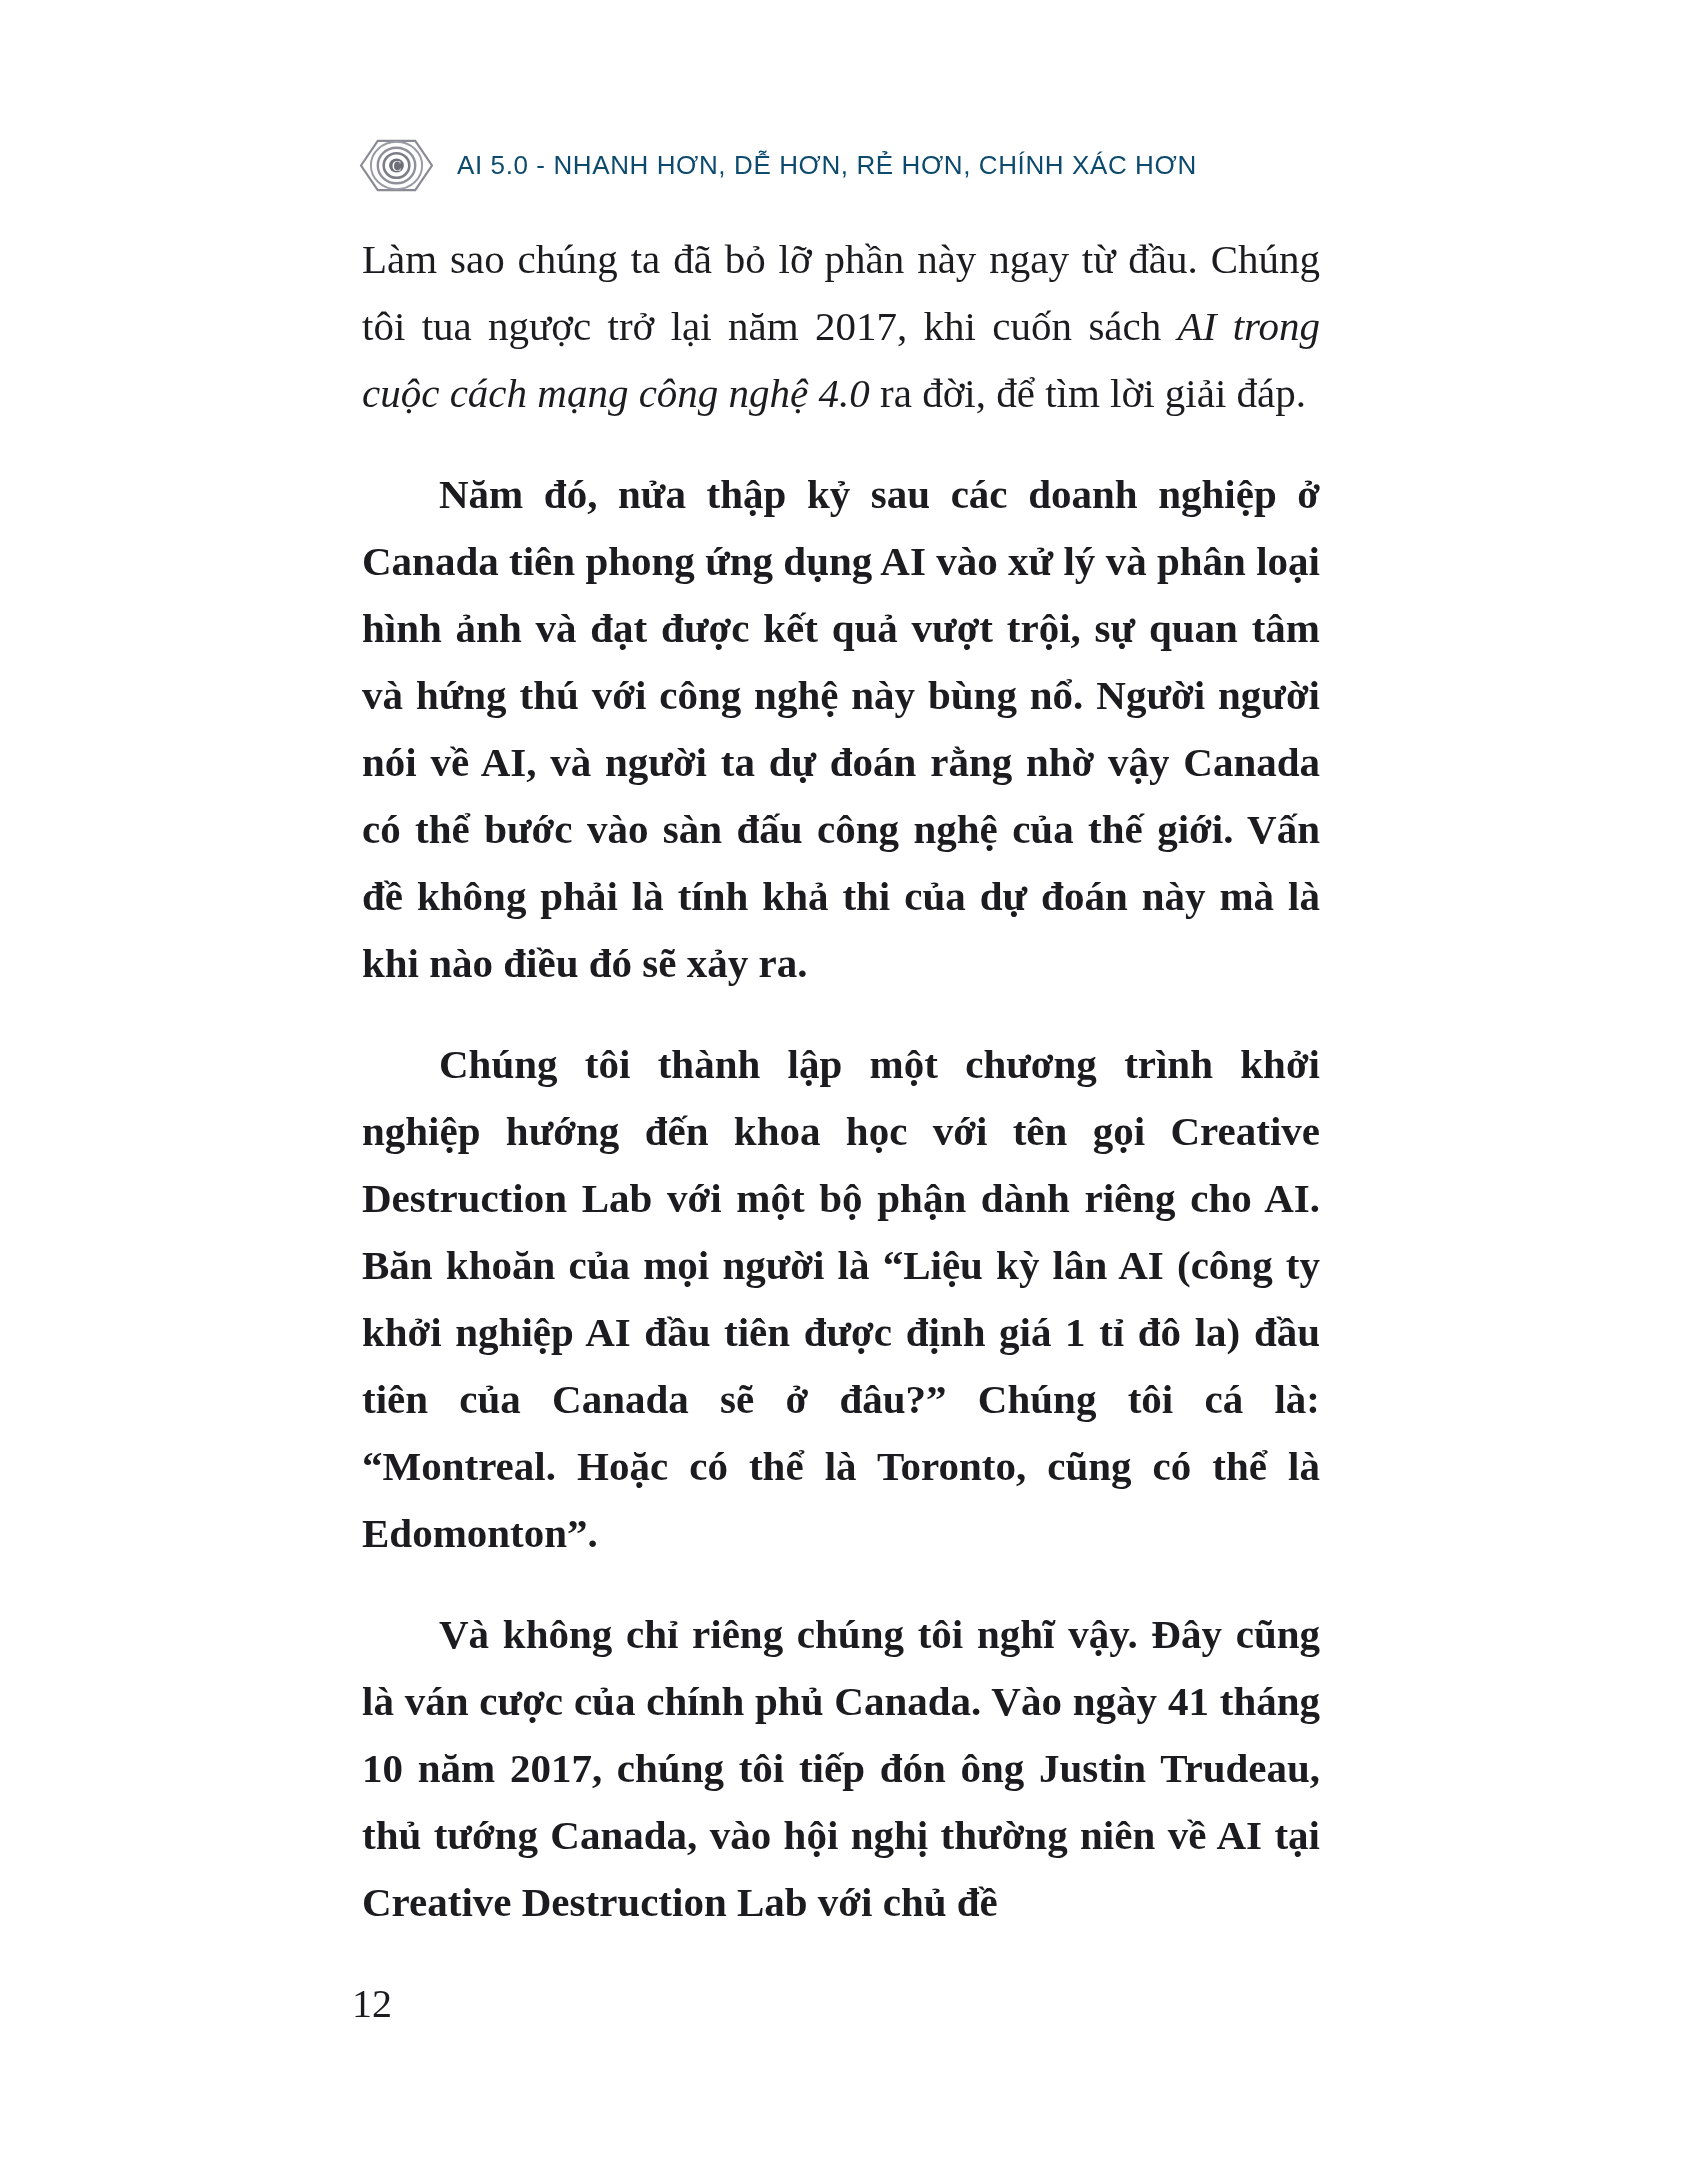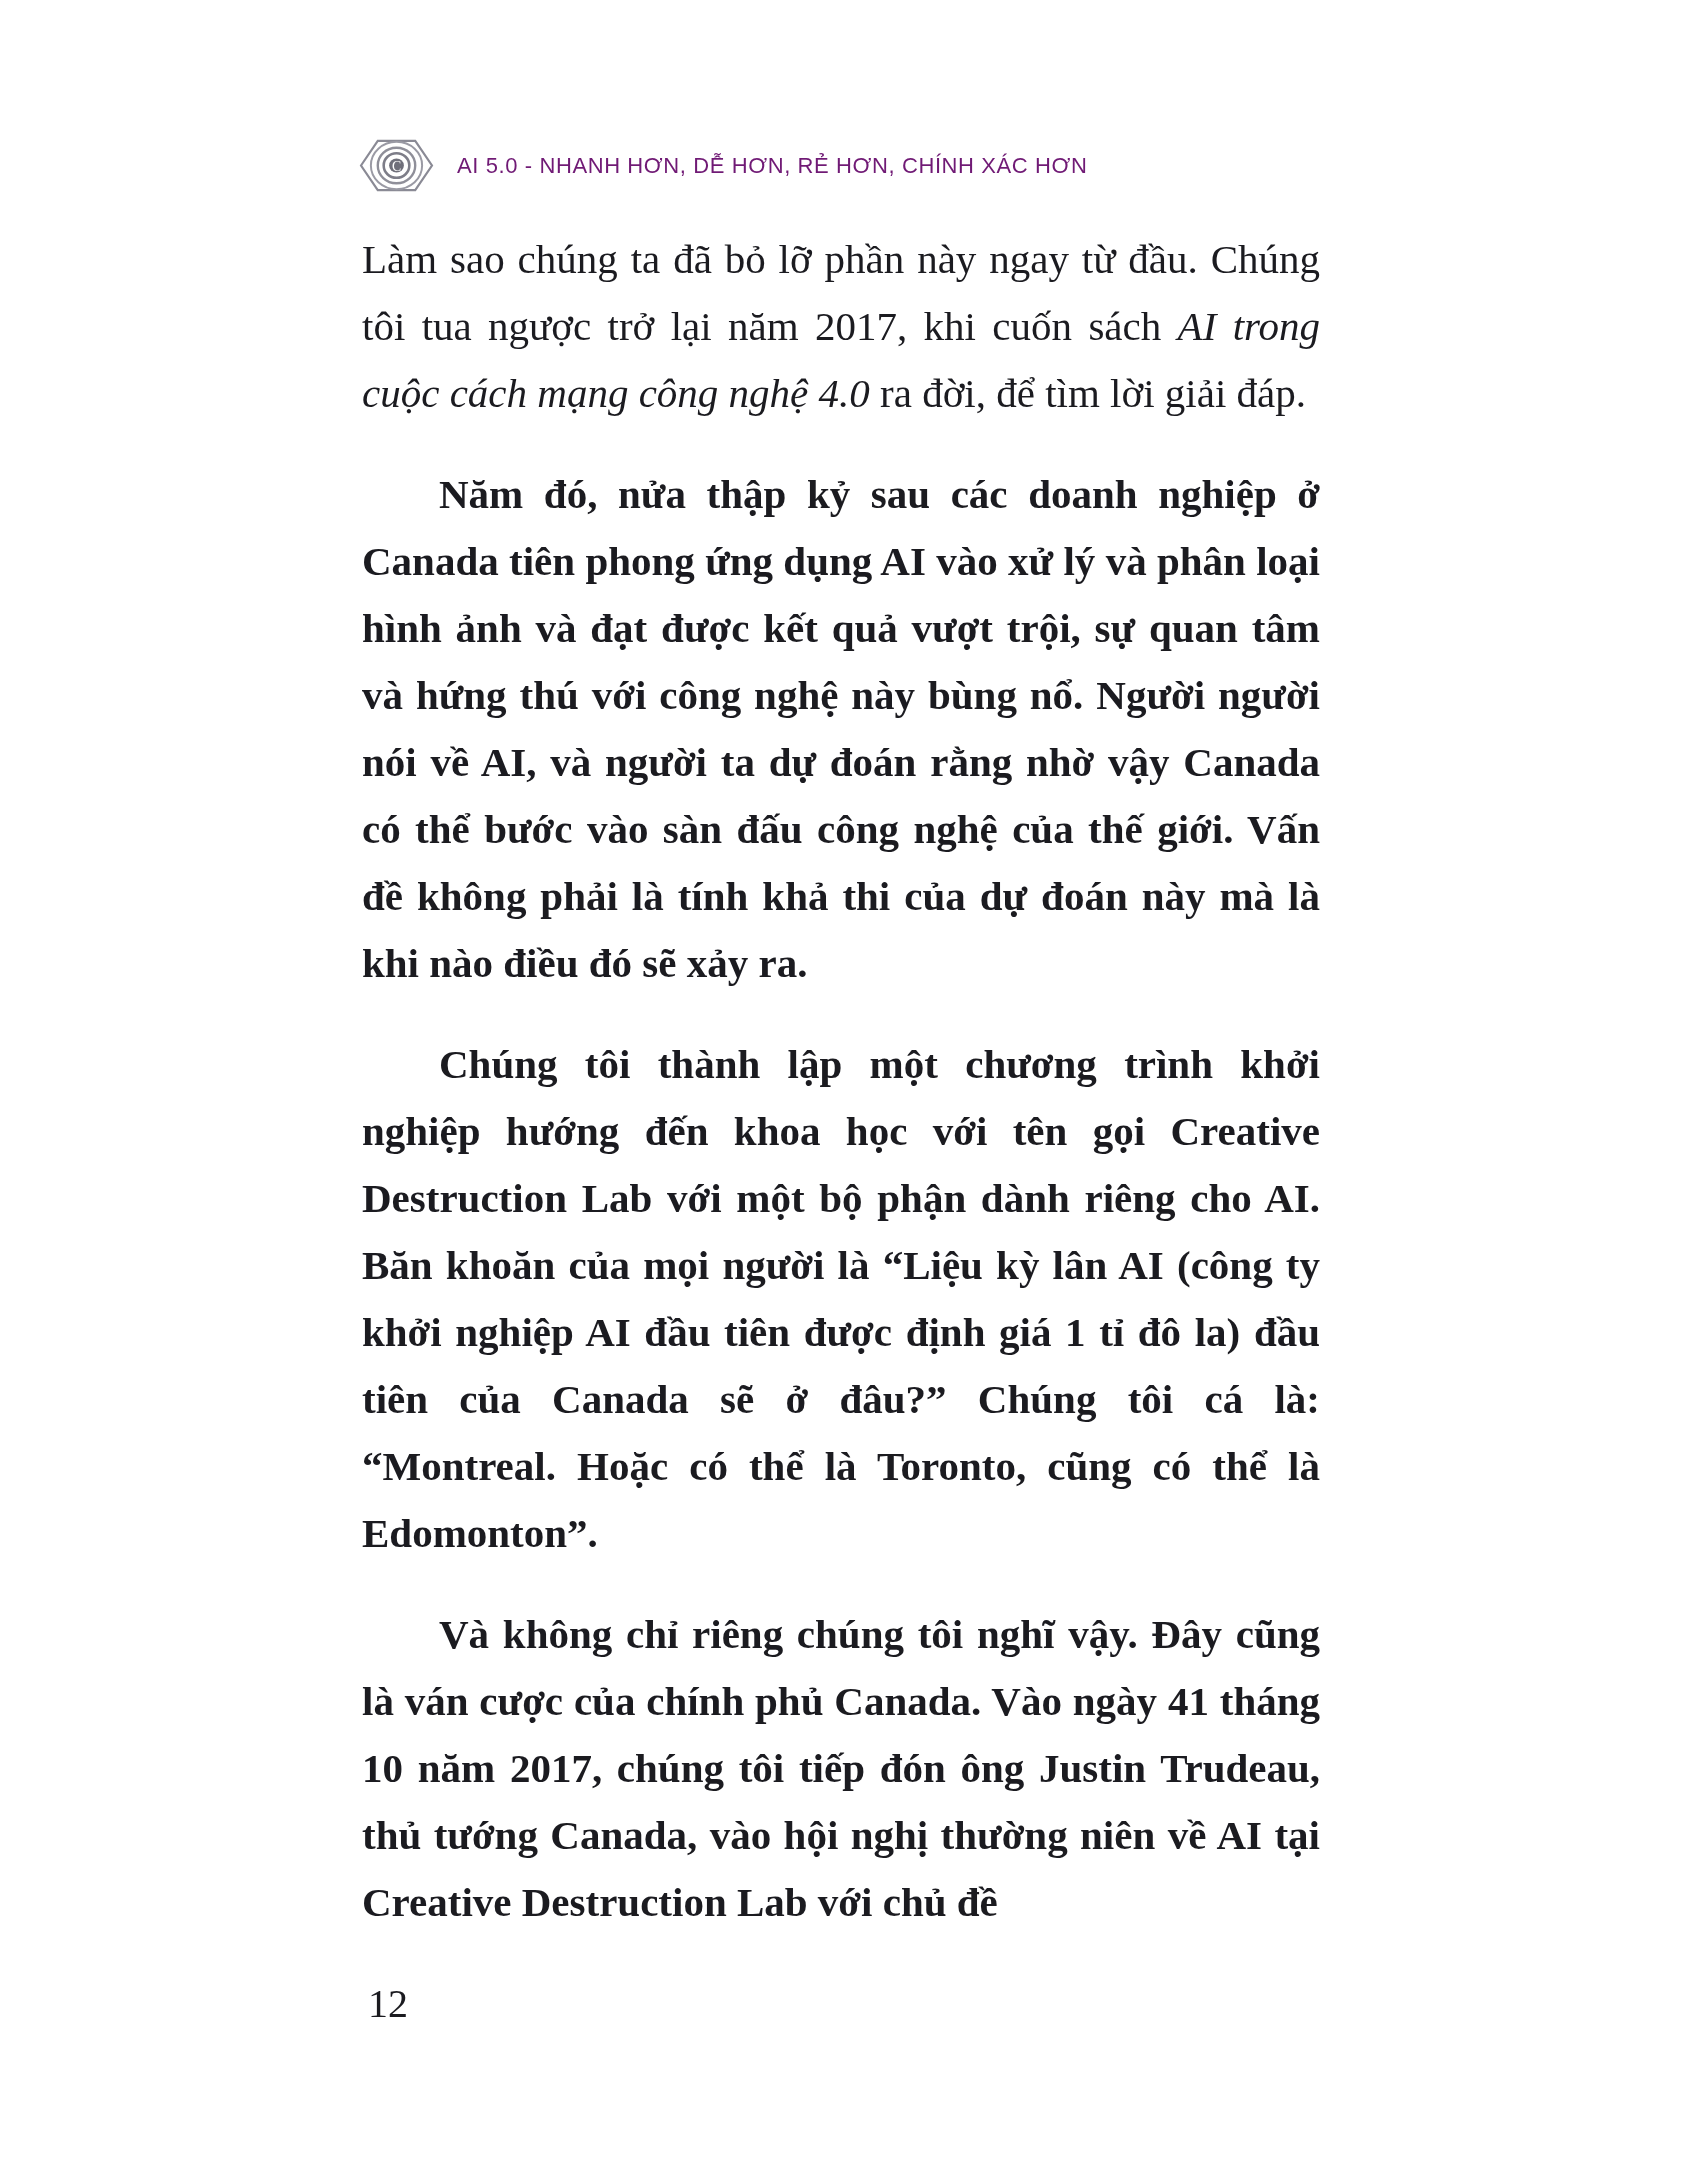--- a/index.html
+++ b/index.html
@@ -26,23 +26,23 @@
     height: 69px;
   }
   .logo-eye {
     width: 77px;
     height: 69px;
     flex: 0 0 auto;
     display: block;
   }
   .header-title {
     font-family: "Liberation Sans", "DejaVu Sans", sans-serif;
-    font-size: 22px;
+    font-size: 26px;
     letter-spacing: 0.6px;
-    color: #701a75;
+    color: #0c4a6e;
     white-space: nowrap;
     font-weight: 400;
   }
   
   .text-column {
     position: absolute;
     left: 362px;
     top: 226px;
     width: 958px;
   }
@@ -62,21 +62,21 @@
   }
   p.gap {
     margin-top: 34px;
   }
   .booktitle {
     font-style: italic;
   }
   
   .folio {
     position: absolute;
-    left: 368px;
+    left: 352px;
     top: 1980px;
     font-size: 40px;
     color: #1b1b20;
     text-align: right;
   }
 </style>
 </head>
 <body>
 
 <div class="page">

